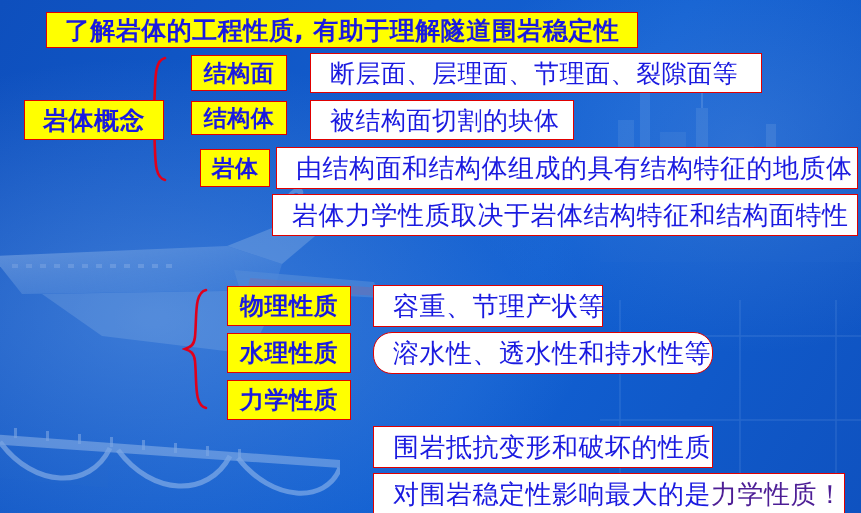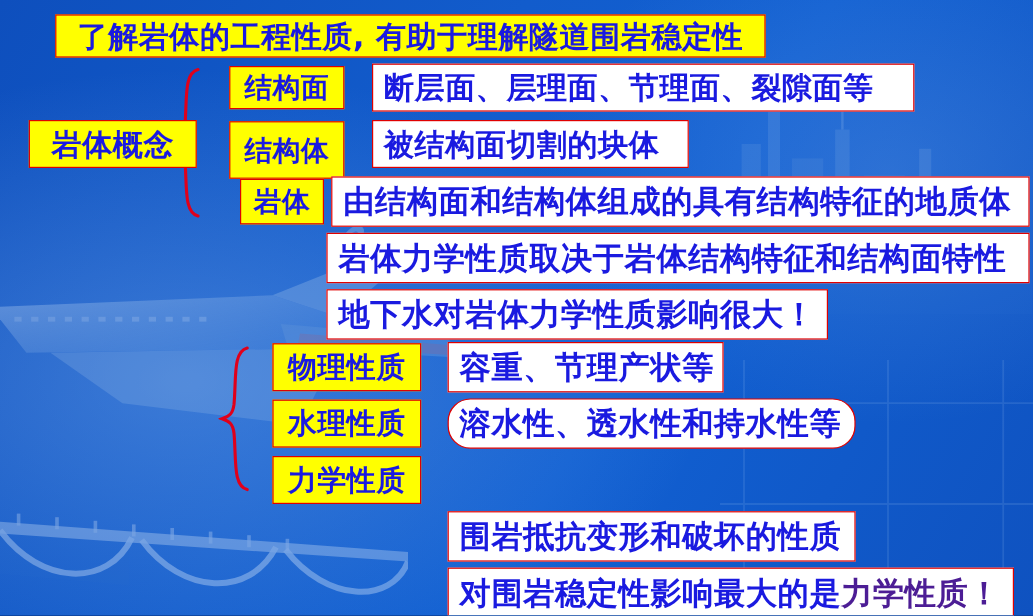--- a/index.html
+++ b/index.html
@@ -57,22 +57,22 @@
     background: #ffff00;
     border: 1.6px solid #e00000;
     color: #1a1ae0;
     font-weight: bold;
     justify-content: center;
   }
   .white {
     background: #ffffff;
     border: 1.6px solid #e00000;
     color: #1a1ae0;
-    font-weight: bold;
-    padding-left: 9px;
+    font-weight: normal;
+    padding-left: 19px;
   }
   .hl-red { color: #4c1d95; }
 
   .brace {
     position: absolute;
     pointer-events: none;
   }
 </style>
 </head>
 <body>
@@ -153,28 +153,27 @@
 
   <svg class="brace" style="left:143px; top:55px; width:30px; height:128px;" viewBox="0 0 30 128">
     <path d="M22 3 C 10 6, 13 28, 11 52 C 10 60, 8 62, 2 64 C 8 66, 10 68, 11 76 C 13 100, 10 122, 22 125" fill="none" stroke="#e0001b" stroke-width="2.6" stroke-linecap="round"></path>
   </svg>
 
   <div class="box yellow" style="left:24px; top:100px; width:140px; height:40px; font-size:25px;">岩体概念</div>
 
   <div class="box yellow" style="left:191px; top:55px; width:96px; height:36px; font-size:23px;">结构面</div>
   <div class="box white" style="left:310px; top:53px; width:452px; height:40px; font-size:25px;">断层面、层理面、节理面、裂隙面等</div>
 
-  <div class="box yellow" style="left:191px; top:101px; width:96px; height:48px; font-size:23px;">结构体</div>
+  <div class="box yellow" style="left:191px; top:101px; width:96px; height:34px; font-size:23px;">结构体</div>
   <div class="box white" style="left:310px; top:100px; width:264px; height:40px; font-size:25px;">被结构面切割的块体</div>
 
   <div class="box yellow" style="left:200px; top:149px; width:70px; height:38px; font-size:23px;">岩体</div>
   <div class="box white" style="left:276px; top:147px; width:582px; height:42px; font-size:26px;">由结构面和结构体组成的具有结构特征的地质体</div>
 
   <div class="box white" style="left:272px; top:194px; width:586px; height:42px; font-size:26px;">岩体力学性质取决于岩体结构特征和结构面特性</div>
-  <div class="box white" style="left:272px; top:241px; width:418px; height:42px; font-size:26px;">地下水对岩体力学性质影响很大！</div>
 
   <svg class="brace" style="left:182px; top:287px; width:32px; height:124px;" viewBox="0 0 32 124">
     <path d="M24 3 C 12 6, 15 28, 13 50 C 12 58, 9 60, 3 62 C 9 64, 12 66, 13 74 C 15 96, 12 118, 24 121" fill="none" stroke="#e0001b" stroke-width="2.6" stroke-linecap="round"></path>
   </svg>
 
 
   <div class="box yellow" style="left:227px; top:286px; width:124px; height:40px; font-size:24px;">物理性质</div>
   <div class="box white" style="left:373px; top:285px; width:230px; height:42px; font-size:26px;">容重、节理产状等</div>
 
   <div class="box yellow" style="left:227px; top:333px; width:124px; height:40px; font-size:24px;">水理性质</div>

